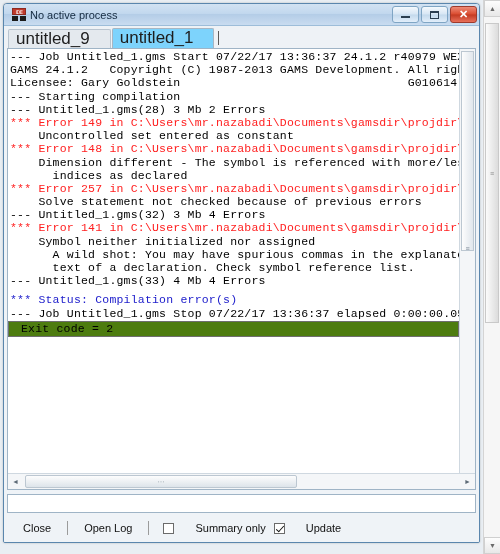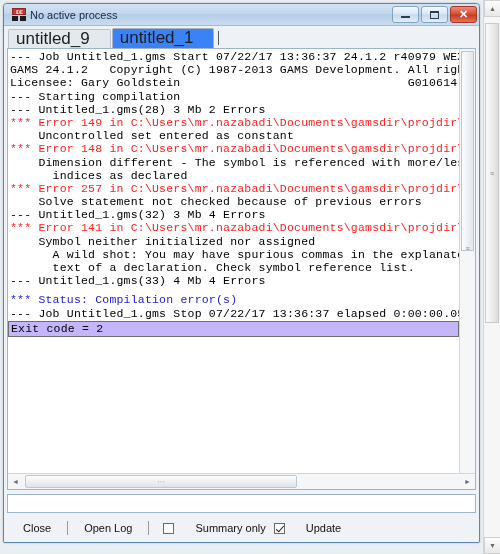--- a/index.html
+++ b/index.html
@@ -204,21 +204,21 @@
     line-height: 13px;
     box-sizing: border-box;
     background: #e4e9ee;
     border: 1px solid #b9c4cf;
     border-bottom: none;
     border-radius: 2px 2px 0 0;
     margin-right: 1px;
     white-space: nowrap;
   }
   .tab.active {
-    background: #3b82f6;
+    background: #7dd3fc;
     border-color: #a8b6c3;
     padding-bottom: 4px;
   }
   .tab-caret {
     width: 1px;
     height: 14px;
     background: #5a5a5a;
     margin: 0 0 3px 3px;
   }
 
@@ -254,23 +254,23 @@
     white-space: pre;
     color: #000000;
     letter-spacing: 0.2px;
     overflow: hidden;
     height: 13.2px;
   }
   .log-line.err { color: #ff2020; }
   .log-line.status { color: #2020cc; margin-top: 6px; }
   .log-line.boxed {
     border: 1px solid #6e6e6e;
-    background: #c4b5fd;
+    background: #4d7c0f;
     margin: 1px 0 0 -2px;
-    padding-left: 2px;
+    padding-left: 12px;
     height: auto;
     line-height: 14px;
   }
 
   
   .log-vsb {
     flex: 0 0 16px;
     width: 16px;
     background: #f4f6f8;
     border-left: 1px solid #cfd8e0;

